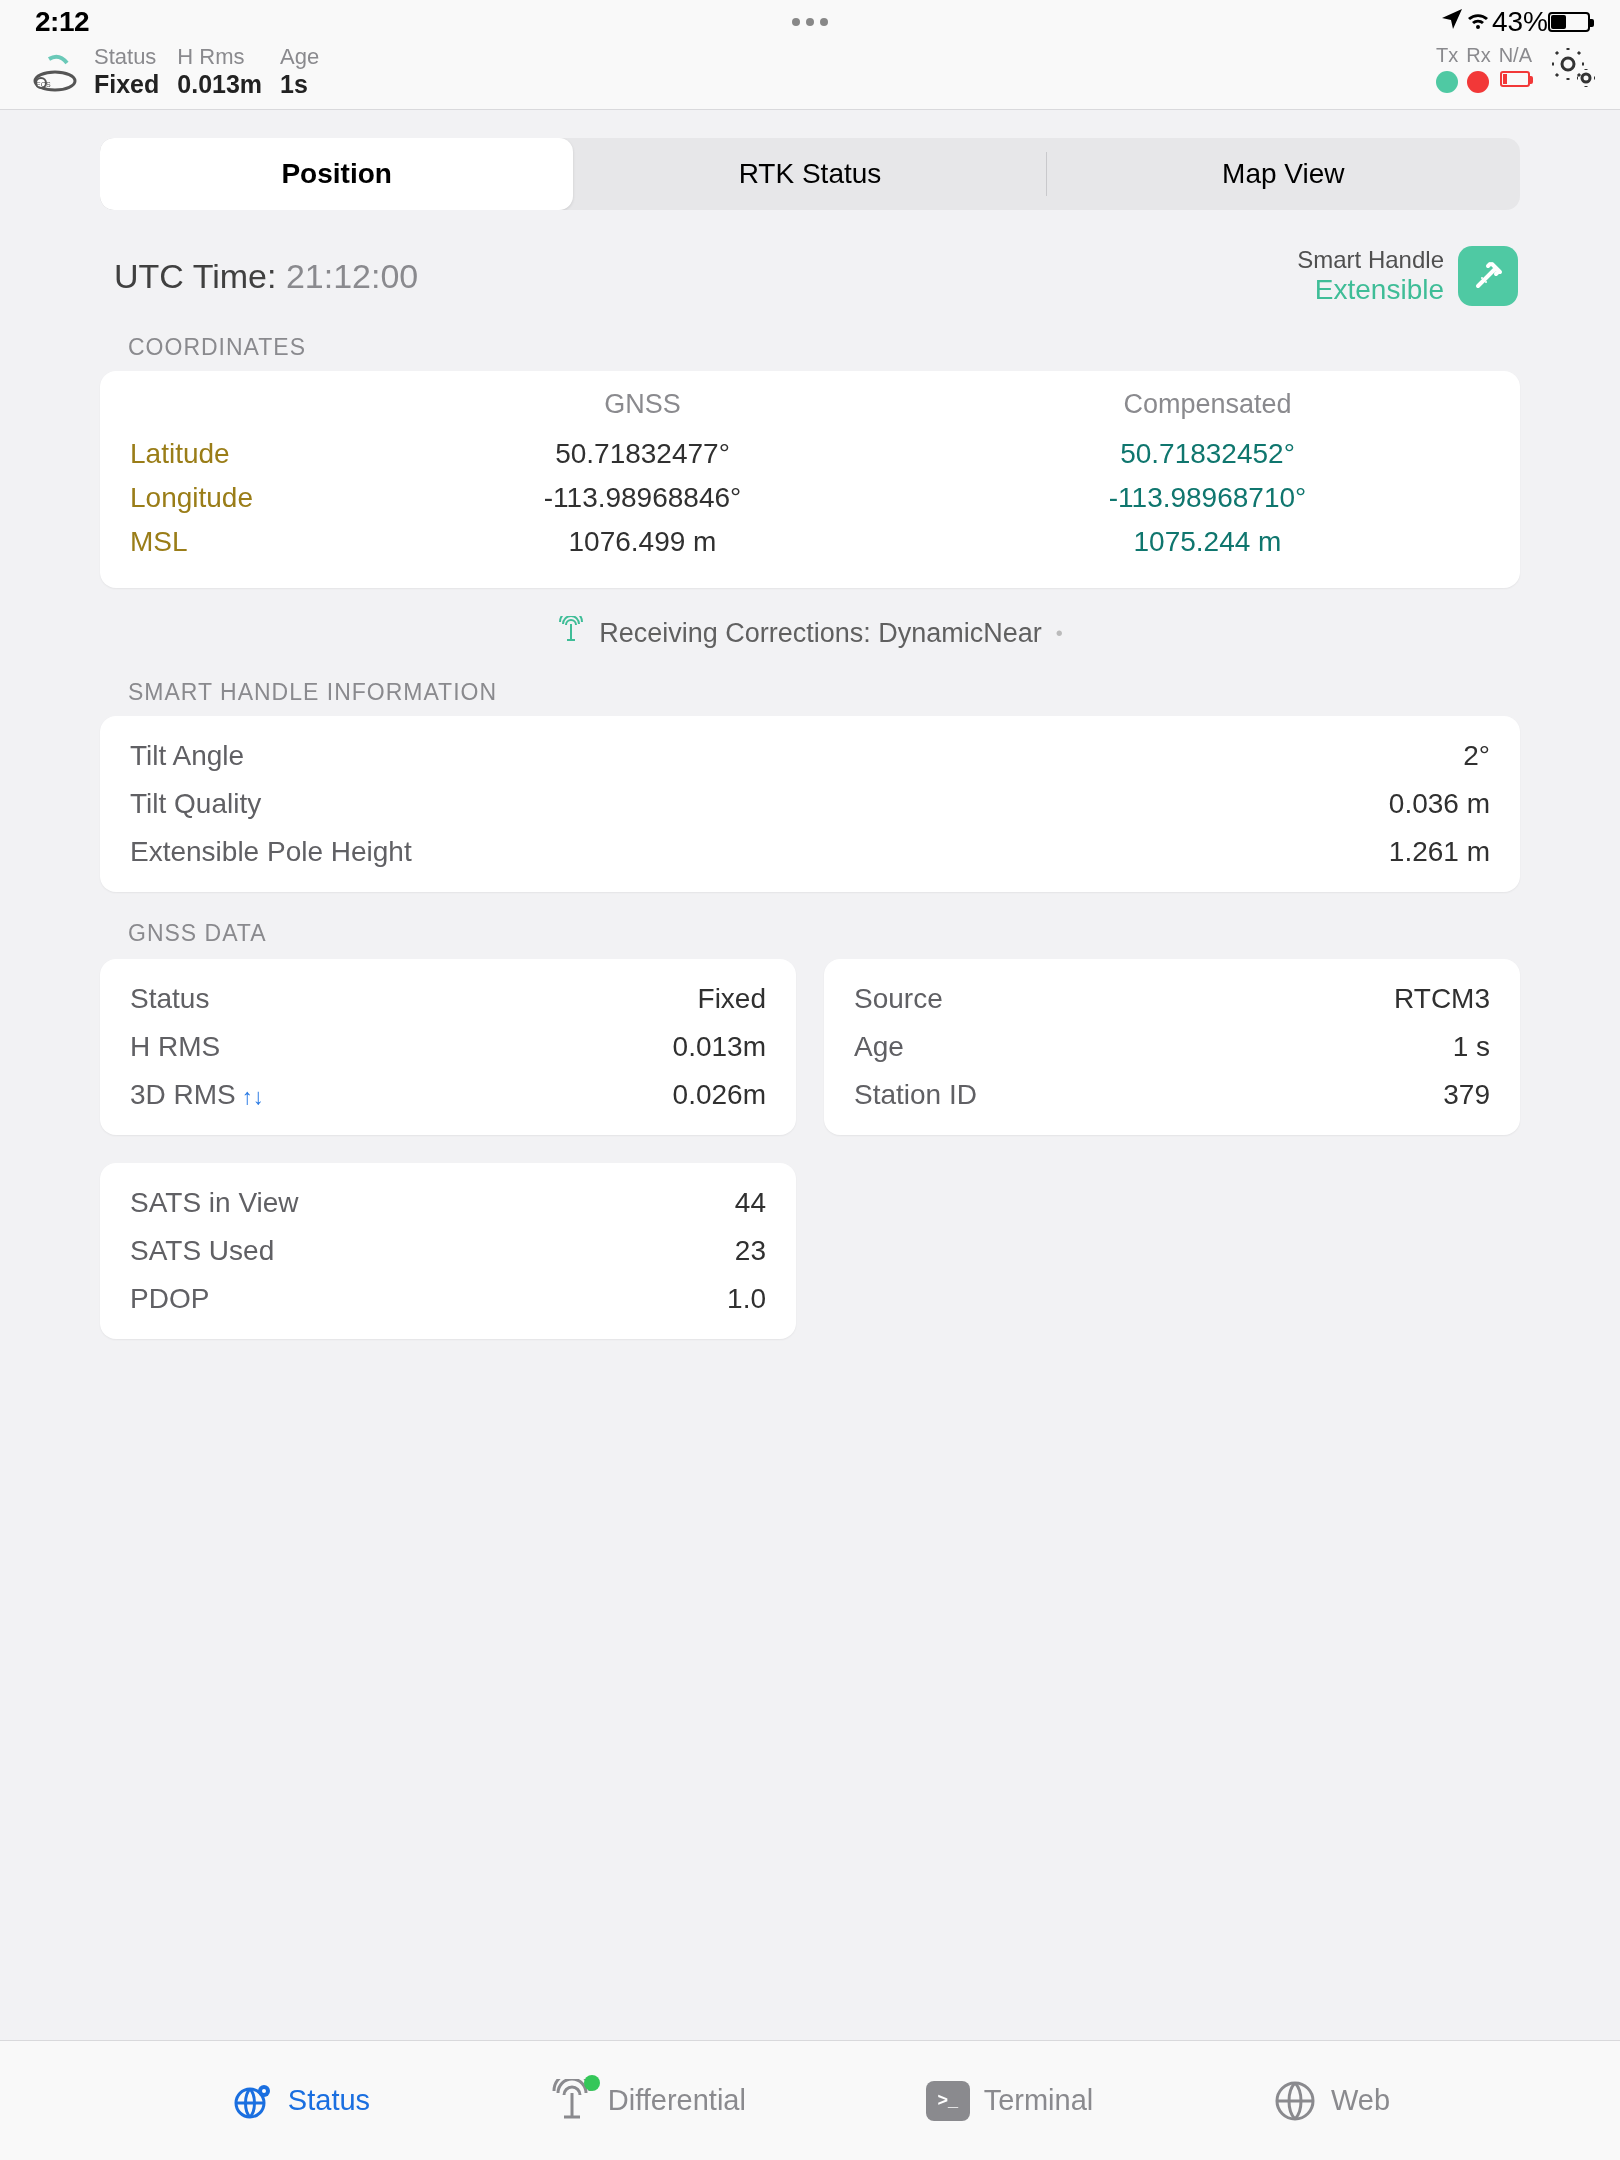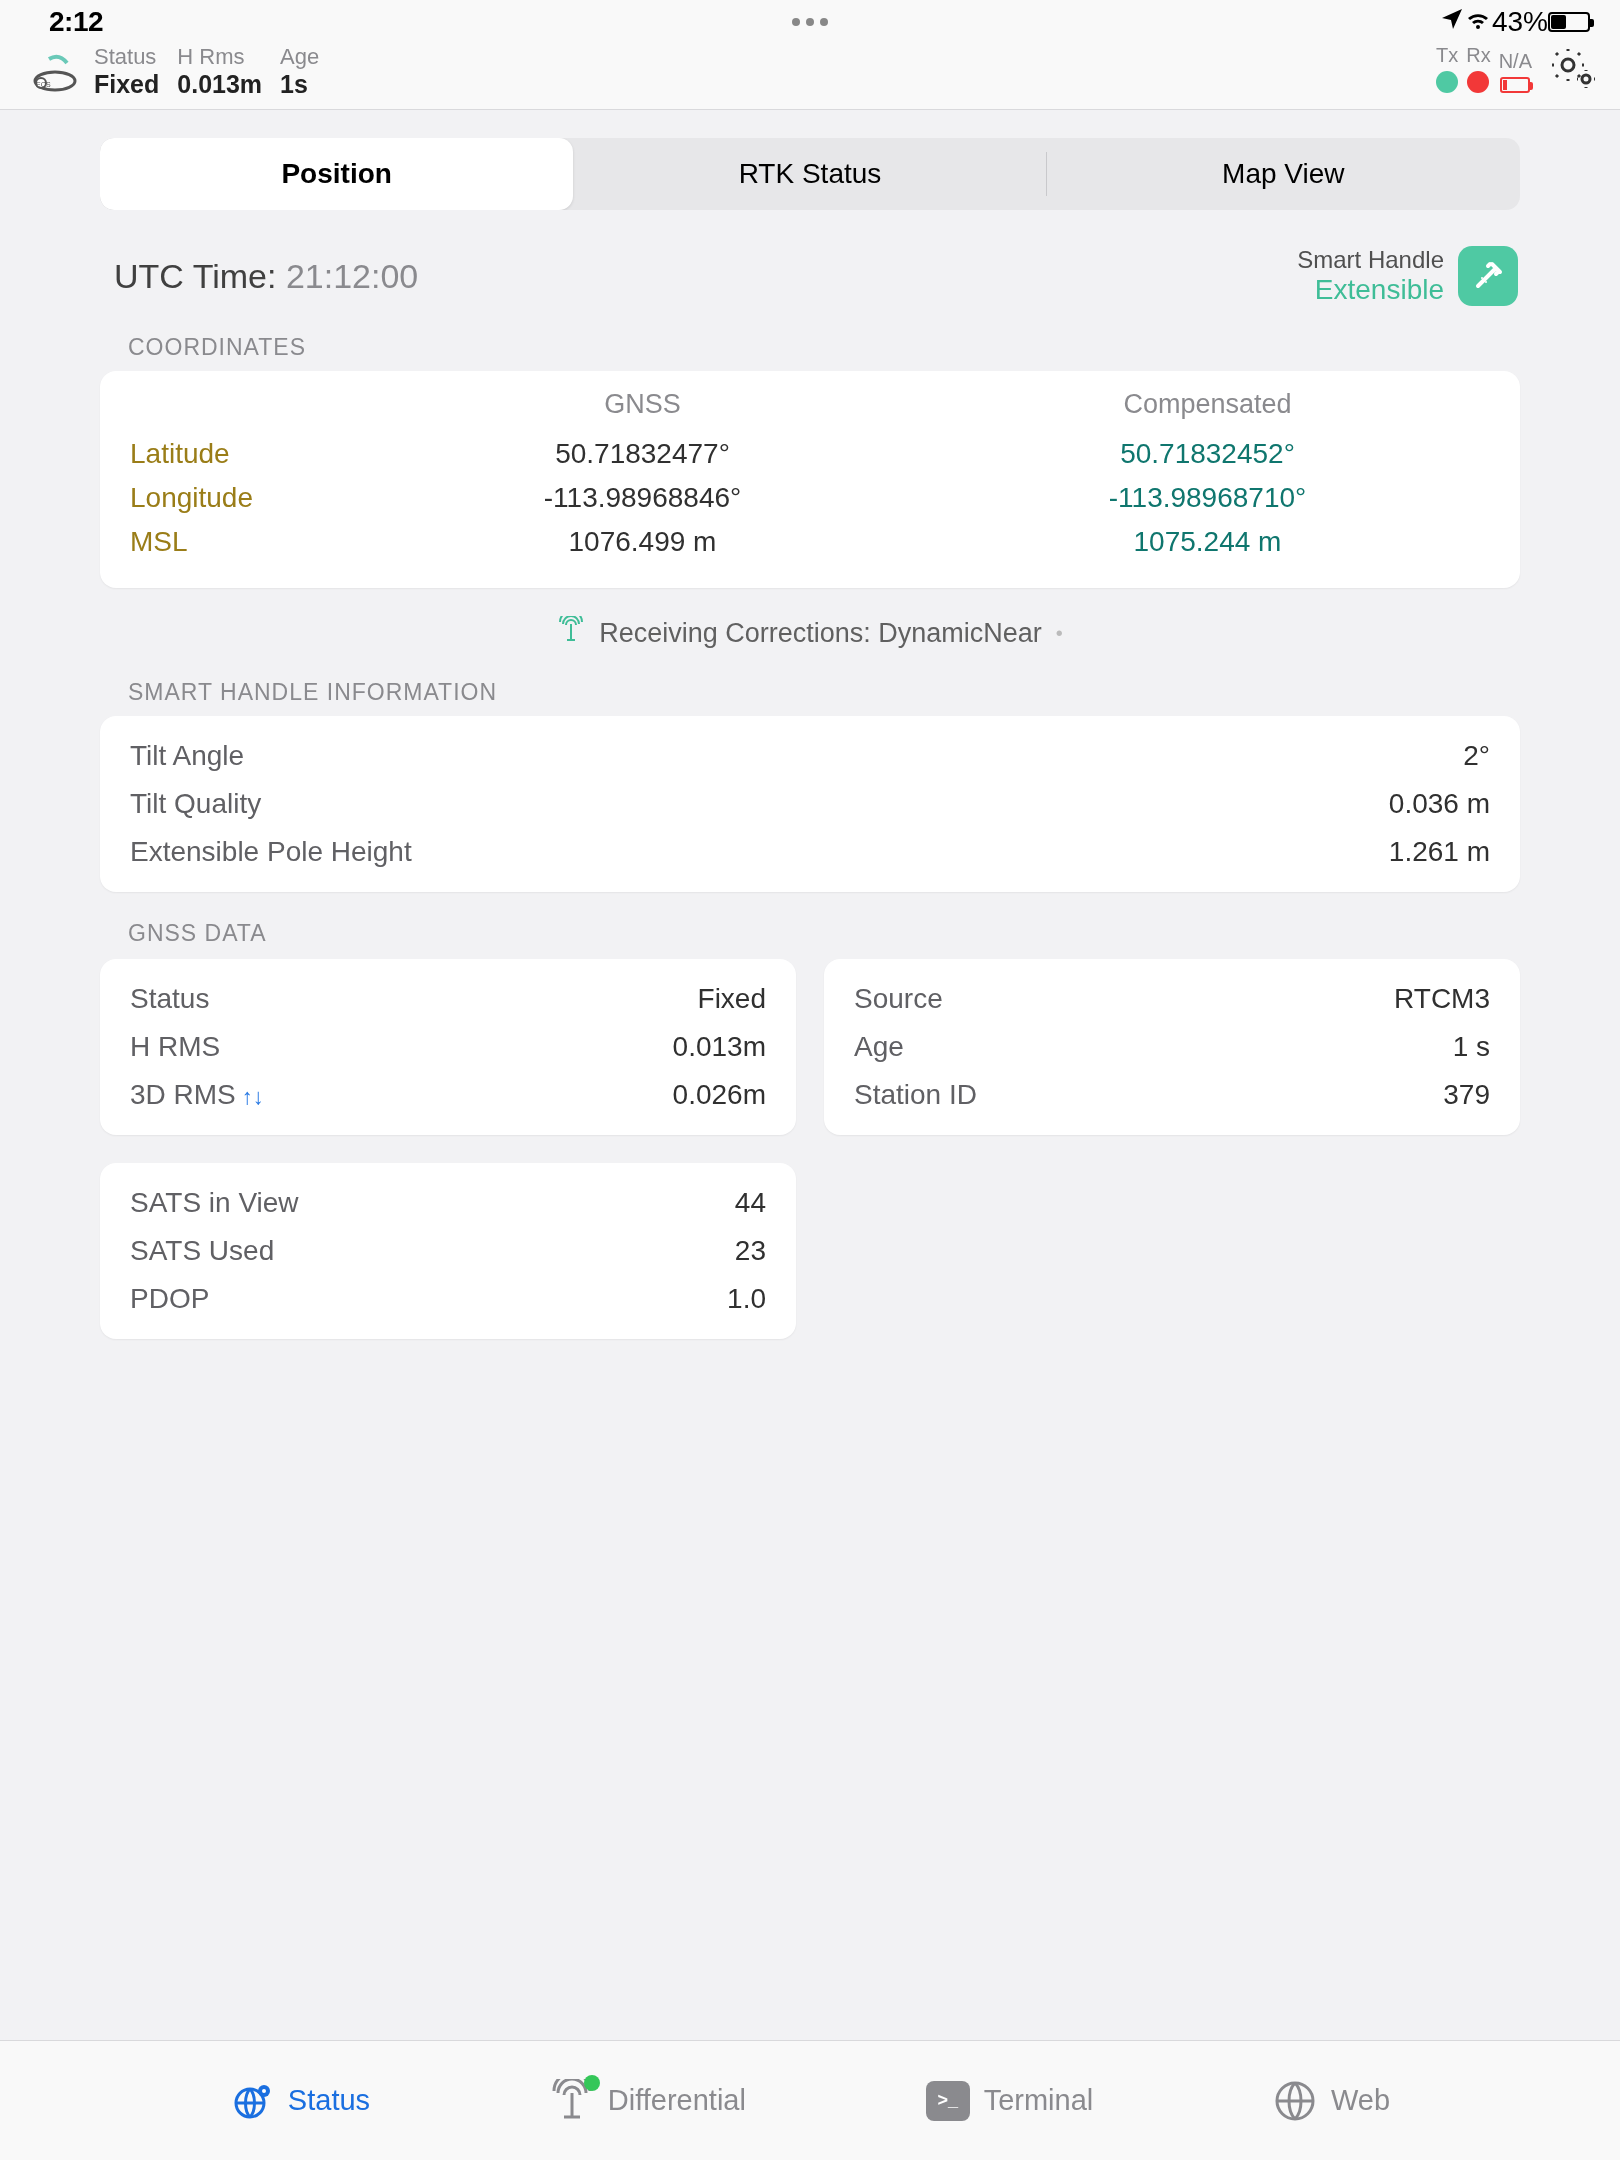--- a/index.html
+++ b/index.html
@@ -1,36 +1,36 @@
 <!DOCTYPE html>
 <html><head>
 <meta charset="utf-8">
 <style>
 * { box-sizing: border-box; margin: 0; padding: 0; }
 body { font-family: -apple-system, BlinkMacSystemFont, "Helvetica Neue", sans-serif; background: #f2f2f4; width: 1620px; height: 2160px; overflow: hidden; color: #000; }
 
 
-.status-bar { display: flex; justify-content: space-between; align-items: center; padding: 6px 30px 4px 49px; font-size: 28px; font-weight: 600; background: #f9f9f9; }
+.status-bar { display: flex; justify-content: space-between; align-items: center; padding: 6px 30px 4px 35px; font-size: 28px; font-weight: 600; background: #f9f9f9; }
 .status-left { letter-spacing: -0.5px; }
 .status-center { display:flex; gap:6px; position:absolute; left:50%; transform:translateX(-50%); }
 .status-center .dot { width:8px; height:8px; border-radius:50%; background:#888; }
 .status-right { display: flex; align-items: center; font-weight:400; }
 .battery-icon { width: 42px; height: 20px; border: 2px solid #000; border-radius: 4px; position: relative; display:inline-block; }
 .battery-icon::after { content:""; position:absolute; right:-6px; top:5px; width:4px; height:8px; background:#000; border-radius:0 2px 2px 0; }
 .battery-fill { position:absolute; left:1px; top:1px; bottom:1px; width:40%; background:#000; border-radius:2px; }
 
 
 .header-row { display:flex; justify-content:space-between; align-items:flex-start; padding: 2px 22px 10px 30px; background:#f9f9f9; border-bottom:1px solid #d9d9dc;}
 .header-left { display:flex; gap:12px; align-items:center; }
 .logo-box { width:48px; height:44px; display:flex; align-items:center; justify-content:center; margin-right:4px;}
 .header-stats { display:flex; gap:18px; }
 .stat { display:flex; flex-direction:column; }
 .stat-label { color:#8a8a8e; font-size:22px; }
 .stat-value { font-size:25px; font-weight:600; color:#222; }
-.header-right { display:flex; align-items:flex-end; gap:8px; }
+.header-right { display:flex; align-items:flex-start; gap:8px; }
 .indicator-col { display:flex; flex-direction:column; align-items:center; gap:4px; }
 .indicator-label { font-size:20px; color:#8a8a8e; }
 .ind-dot { width:22px; height:22px; border-radius:50%; }
 .tx-dot { background:#4fc9a3; }
 .rx-dot { background:#f23838; }
 .na-batt { width:30px; height:16px; border:2px solid #f23838; border-radius:3px; position:relative;}
 .na-batt::after { content:""; position:absolute; right:-5px; top:3px; width:3px; height:8px; background:#f23838; border-radius:0 2px 2px 0;}
 .na-batt-fill { position:absolute; left:1px; top:1px; bottom:1px; width:4px; background:#f23838;}
 .gear-wrap { margin-left:8px; }
 

